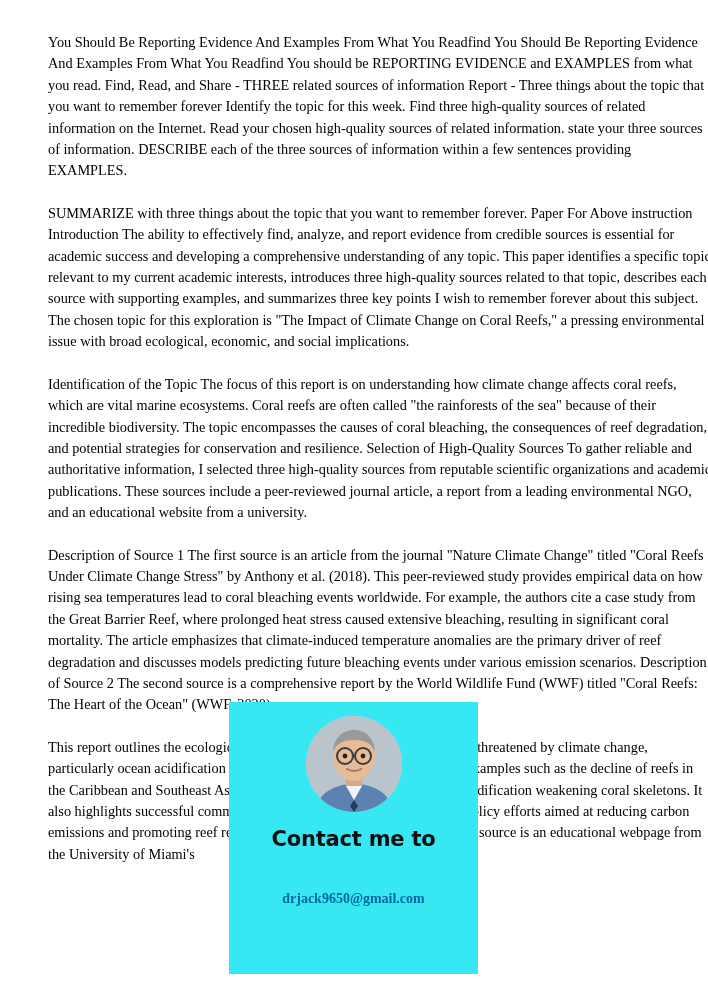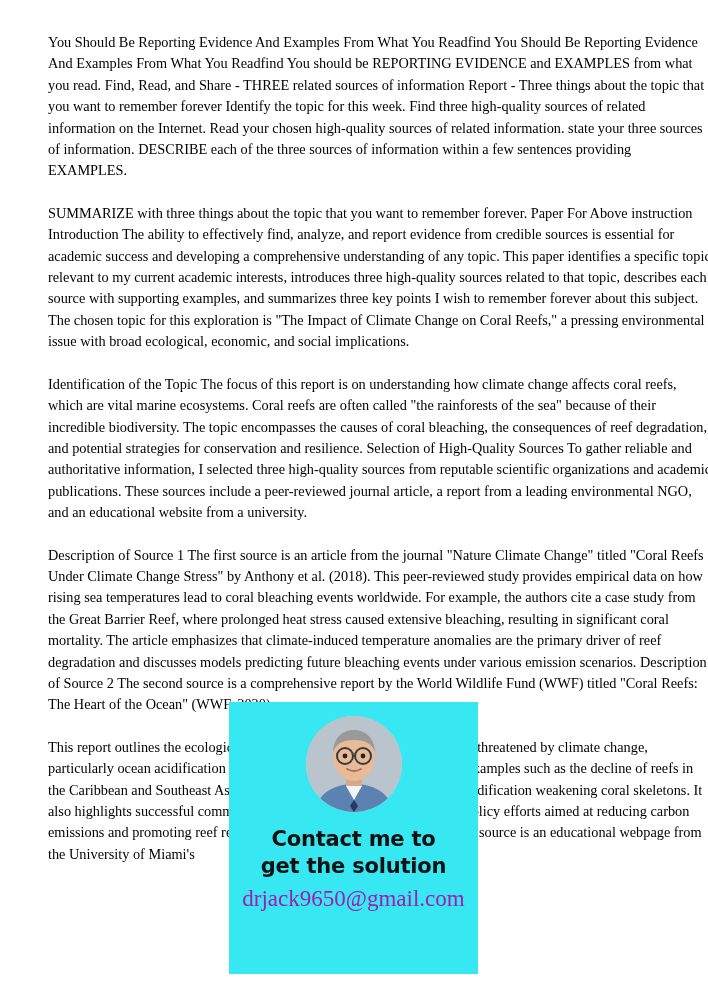--- a/index.html
+++ b/index.html
@@ -77,24 +77,24 @@
     line-height: 27px;
     color: #111111;
     letter-spacing: -0.2px;
   }
   .overlay-email {
     position: absolute;
     left: 0;
     right: 0;
     top: 185px;
     font-family: "Liberation Serif", serif;
-    font-weight: normal;
-    font-size: 23px;
+    font-weight: bold;
+    font-size: 14px;
     line-height: 24px;
-    color: #a21caf;
+    color: #0369a1;
   }
 </style>
 </head>
 <body>
 
 <div class="page">
 
   <div class="doc-body">
     <p class="para">You Should Be Reporting Evidence And Examples From What You Readfind You Should Be Reporting Evidence And Examples From What You Readfind You should be REPORTING EVIDENCE and EXAMPLES from what you read. Find, Read, and Share - THREE related sources of information Report - Three things about the topic that you want to remember forever Identify the topic for this week. Find three high-quality sources of related information on the Internet. Read your chosen high-quality sources of related information. state your three sources of information. DESCRIBE each of the three sources of information within a few sentences providing EXAMPLES.</p>
     <p class="para">SUMMARIZE with three things about the topic that you want to remember forever. Paper For Above instruction Introduction The ability to effectively find, analyze, and report evidence from credible sources is essential for academic success and developing a comprehensive understanding of any topic. This paper identifies a specific topic relevant to my current academic interests, introduces three high-quality sources related to that topic, describes each source with supporting examples, and summarizes three key points I wish to remember forever about this subject. The chosen topic for this exploration is "The Impact of Climate Change on Coral Reefs," a pressing environmental issue with broad ecological, economic, and social implications.</p>
@@ -125,18 +125,17 @@
         <line x1="47" y1="40" x2="49" y2="40" stroke="#3b3b3b" stroke-width="2"></line>
 
         <circle cx="39" cy="40" r="2.4" fill="#2a2118"></circle>
         <circle cx="57" cy="40" r="2.4" fill="#2a2118"></circle>
 
         <path d="M41 53 Q48 57 55 53" fill="none" stroke="#a9715a" stroke-width="2" stroke-linecap="round"></path>
       </svg>
     </div>
     <div class="overlay-title">
       <div>Contact me to</div>
-      <div>get the solution</div>
     </div>
     <div class="overlay-email">drjack9650@gmail.com</div>
   </div>
 
 </div>
 
 </body></html>

